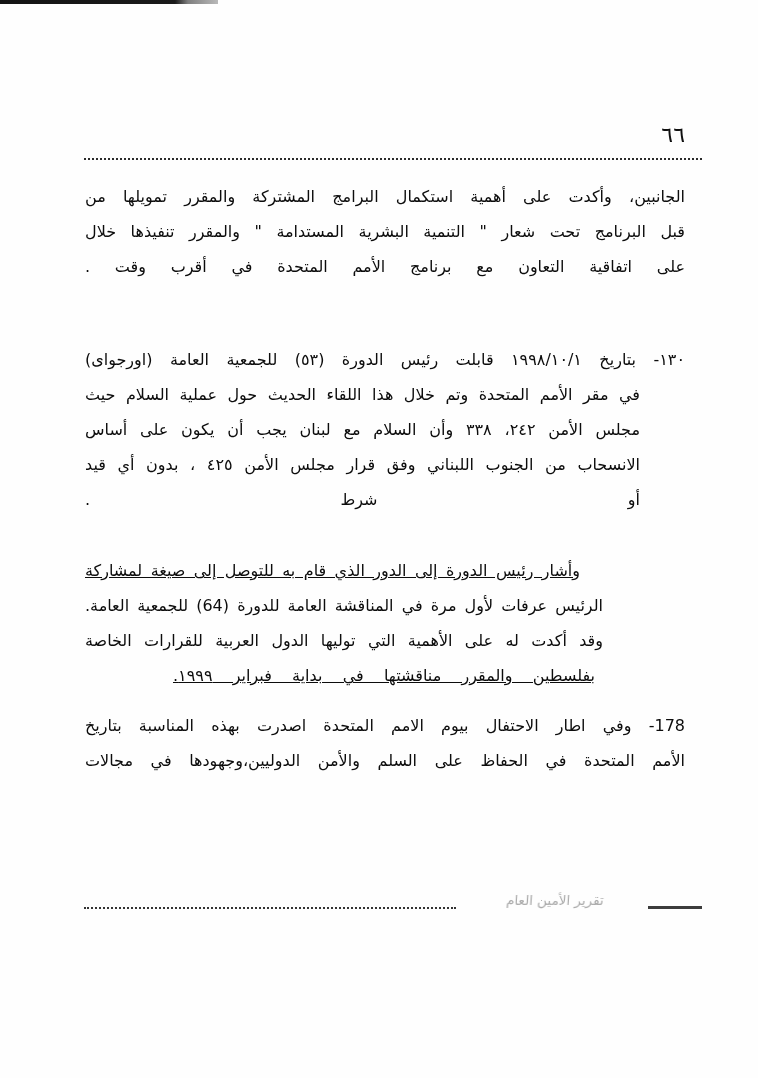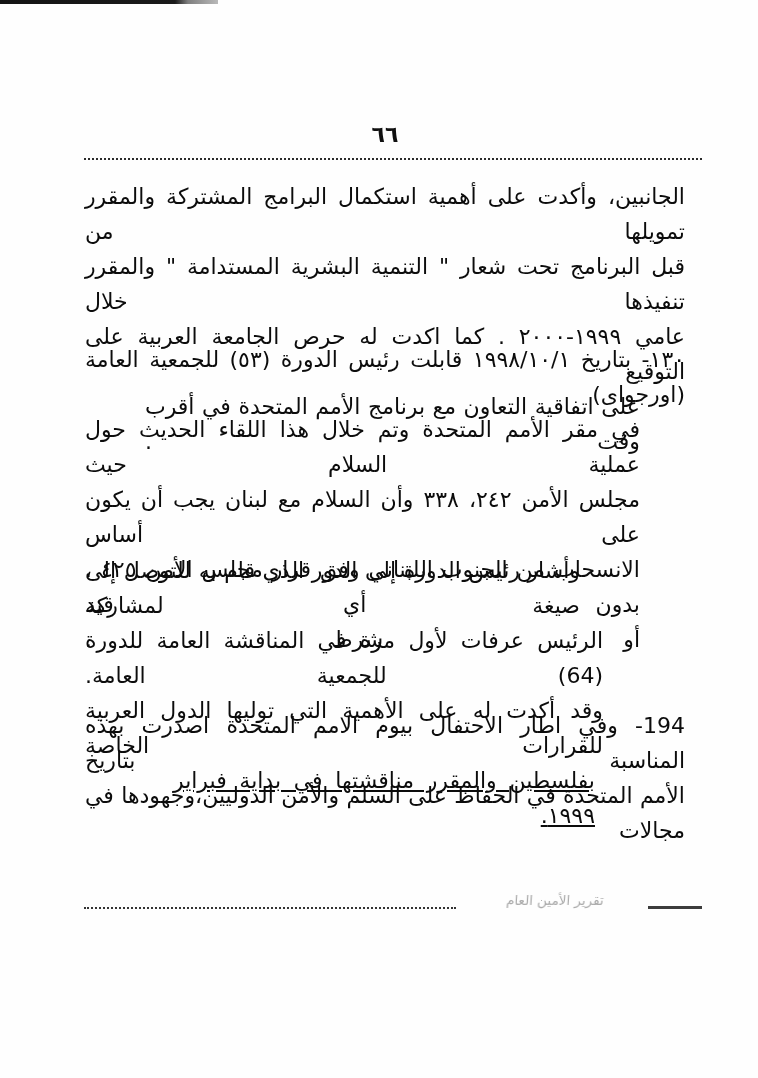--- a/index.html
+++ b/index.html
@@ -11,48 +11,48 @@
 
   
   .artifact-bar{
     position:absolute;top:0;left:0;width:218px;height:4px;
     background:linear-gradient(90deg,#141414 0px,#1a1a1a 175px,#7f7f7f 188px,#b9b9b9 218px);
   }
 
   
   .pagenum{
     position:absolute;top:122px;left:85px;width:600px;
-    text-align:center;font-size:22px;font-weight:bold;color:#101010;
+    text-align:right;font-size:22px;font-weight:normal;color:#101010;
     letter-spacing:7px;direction:rtl;
   }
 
   
   .head-rule{
     position:absolute;top:158px;left:84px;width:618px;height:0;
     border-top:2px dotted #2b2b2b;
   }
 
   
   .para{
     position:absolute;left:85px;width:600px;direction:rtl;
-    font-size:22px;line-height:35px;color:#0c0c0c;
+    font-size:16px;line-height:35px;color:#0c0c0c;
   }
   .line{text-align:justify;text-align-last:justify;}
 
   .p-a{top:179px;}
   .p-a .line:nth-child(4){padding-right:45px;padding-left:60px;}
 
   .p-b{top:342px;}
   .p-b .line{padding-right:45px;}
   .p-b .line:nth-child(1){padding-right:0;}
   .p-b .line:nth-child(6){text-align:right;text-align-last:right;padding-right:75px;}
 
   .p-c{top:553px;}
   .p-c .line{padding-right:82px;}
-  .p-c .line:nth-child(1){padding-right:105px;}
+  .p-c .line:nth-child(1){padding-right:105px;text-decoration:underline;}
   .p-c .line:nth-child(4){padding-right:90px;padding-left:88px;text-decoration:underline;}
 
   .p-d{top:708px;}
   .p-d .line{padding-right:10px;}
   .p-d .line:nth-child(1),.p-d .line:nth-child(2){padding-right:0;}
   .p-d .line:nth-child(4){padding-right:253px;padding-left:35px;}
 
   
   .foot-dotted{
     position:absolute;top:907px;left:84px;width:372px;height:0;
@@ -76,41 +76,40 @@
 
   <div class="artifact-bar"></div>
 
   <div class="pagenum">٦٦</div>
 
   <div class="head-rule"></div>
 
   <div class="para p-a" dir="rtl">
       <div class="line">الجانبين، وأكدت على أهمية استكمال البرامج المشتركة والمقرر تمويلها من</div>
       <div class="line">قبل البرنامج تحت شعار " التنمية البشرية المستدامة " والمقرر تنفيذها خلال</div>
-      <div class="line">عامي ١٩٩٩-٢٠٠٠ . كما اكدت له حرص الجامعة العربية على التوقيع</div>
       <div class="line">على اتفاقية التعاون مع برنامج الأمم المتحدة في أقرب وقت .</div>
     </div>
 
   <div class="para p-b" dir="rtl">
       <div class="line">١٣٠- بتاريخ ١٩٩٨/١٠/١ قابلت رئيس الدورة (٥٣) للجمعية العامة (اورجواى)</div>
       <div class="line">في مقر الأمم المتحدة وتم خلال هذا اللقاء الحديث حول عملية السلام حيث</div>
       <div class="line">مجلس الأمن ٢٤٢، ٣٣٨ وأن السلام مع لبنان يجب أن يكون على أساس</div>
       <div class="line">الانسحاب من الجنوب اللبناني وفق قرار مجلس الأمن ٤٢٥ ، بدون أي قيد</div>
       <div class="line">أو شرط .</div>
     </div>
 
   <div class="para p-c" dir="rtl">
       <div class="line">وأشار رئيس الدورة إلى الدور الذي قام به للتوصل إلى صيغة لمشاركة</div>
       <div class="line">الرئيس عرفات لأول مرة في المناقشة العامة للدورة (64) للجمعية العامة.</div>
       <div class="line">وقد أكدت له على الأهمية التي توليها الدول العربية للقرارات الخاصة</div>
       <div class="line">بفلسطين والمقرر مناقشتها في بداية فبراير ١٩٩٩.</div>
     </div>
 
   <div class="para p-d" dir="rtl">
-      <div class="line">194- وفي اطار الاحتفال بيوم الامم المتحدة اصدرت بهذه المناسبة بتاريخ</div>
+      <div class="line">178- وفي اطار الاحتفال بيوم الامم المتحدة اصدرت بهذه المناسبة بتاريخ</div>
       <div class="line">الأمم المتحدة في الحفاظ على السلم والأمن الدوليين،وجهودها في مجالات</div>
     </div>
 
   <div class="foot-dotted"></div>
   <div class="foot-mark">تقرير الأمين العام</div>
   <div class="foot-solid"></div>
 
 </div>
 
 </body></html>

